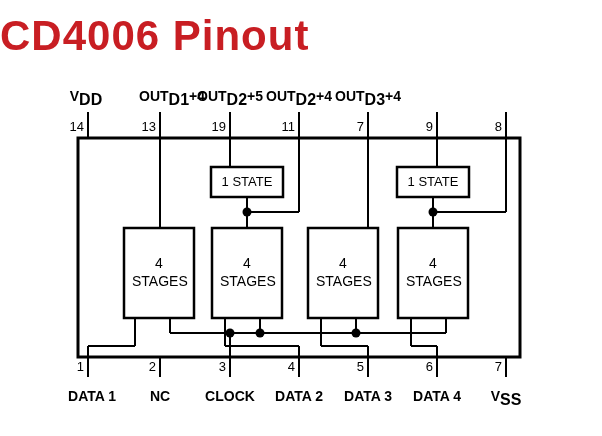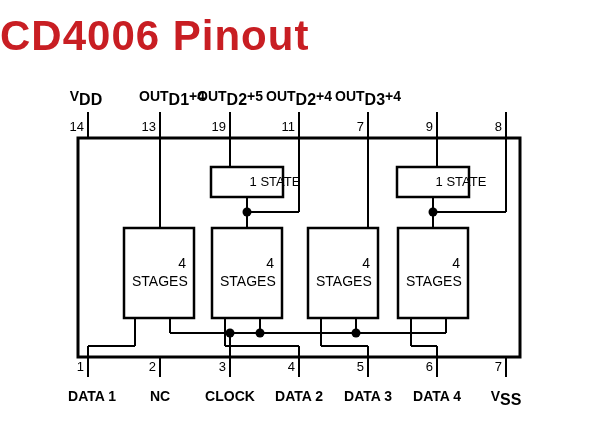--- a/index.html
+++ b/index.html
@@ -23,26 +23,26 @@
   .top-label{top:88px;}
   .bottom-label{top:369px;margin-top:19px;}
   .top-label sub,.bottom-label sub{font-size:16px;font-weight:bold;}
   .pin-num{
     position:absolute;transform:translateX(-100%);
     font-size:13px;font-weight:normal;white-space:nowrap;
   }
   .pin-num.top{top:119px;}
   .pin-num.bottom{top:359px;}
   .stage-label{
-    position:absolute;width:54px;text-align:right;
+    position:absolute;width:54px;text-align:center;
     font-size:14px;line-height:18px;white-space:normal;
   }
   .state-label{
     position:absolute;width:72px;text-align:center;
-    font-size:13px;white-space:nowrap;padding-left:28px;
+    font-size:13px;white-space:nowrap;
   }
 </style>
 </head>
 <body>
 
 <div class="screen">
 
   <div class="title">CD4006 Pinout</div>
 
   <svg class="schem" width="602" height="436" viewBox="0 0 602 436">

